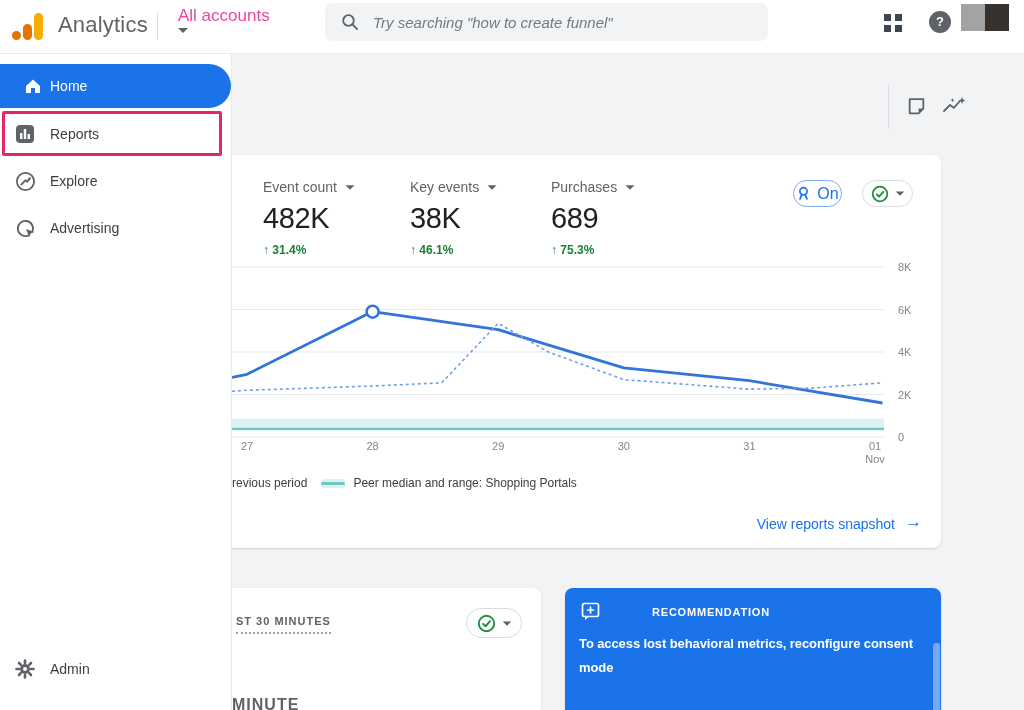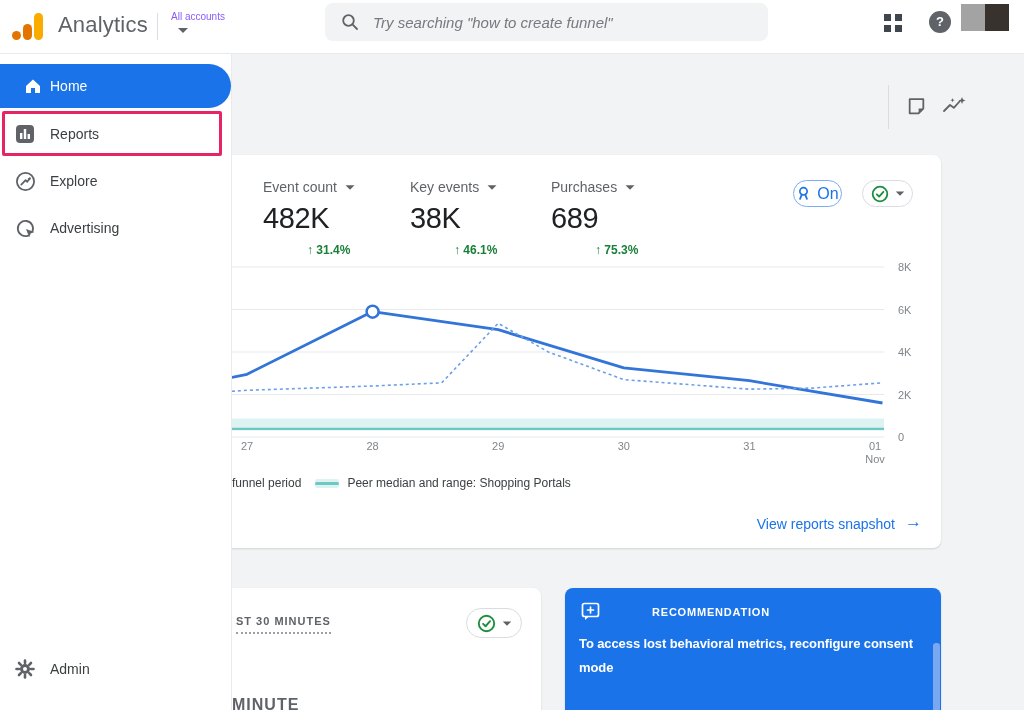--- a/index.html
+++ b/index.html
@@ -8,21 +8,21 @@
 
   
   .header{position:absolute;left:0;top:0;width:1024px;height:54px;background:#fff;border-bottom:1px solid #e8eaed;z-index:30;}
   .ga-logo{position:absolute;left:12px;top:11px;width:34px;height:31px;}
   .ga-logo .bar1{position:absolute;left:22px;top:2px;width:9px;height:27px;background:#f9ab00;border-radius:4.5px;}
   .ga-logo .bar2{position:absolute;left:11px;top:13px;width:9px;height:16px;background:#e37400;border-radius:4.5px;}
   .ga-logo .dot{position:absolute;left:0;top:20px;width:9px;height:9px;background:#e37400;border-radius:50%;}
   .product-title{position:absolute;left:58px;top:12px;font-size:22px;color:#5f6368;letter-spacing:.2px;}
   .hdr-divider{position:absolute;left:157px;top:13px;width:1px;height:27px;background:#dadce0;}
   .account-sel{position:absolute;left:171px;top:6px;cursor:pointer;}
-  .account-sel .txt{font-size:10px;color:#8b5cf6;}
+  .account-sel .txt{font-size:17px;color:#ec4899;margin-left:7px;}
   .caret{width:0;height:0;border-left:5px solid transparent;border-right:5px solid transparent;border-top:5px solid #5f6368;display:inline-block;}
   .account-sel .caret{position:absolute;left:7px;top:22px;}
   .searchbar{position:absolute;left:325px;top:3px;width:443px;height:38px;background:#f1f3f4;border-radius:8px;display:flex;align-items:center;padding-left:16px;}
   .searchbar input{border:none;outline:none;background:transparent;font-size:15px;color:#3c4043;width:380px;margin-left:12px;}
   .searchbar input::placeholder{color:#747a80;font-style:italic;}
   .apps-grid{position:absolute;left:884px;top:14px;width:18px;height:18px;cursor:pointer;}
   .apps-grid span{position:absolute;width:7px;height:7px;background:#40464d;}
   .help-btn{position:absolute;left:929px;top:11px;width:22px;height:22px;border-radius:50%;background:#5f6368;color:#fff;font-size:13px;font-weight:bold;text-align:center;line-height:22px;cursor:pointer;}
   .avatar{position:absolute;left:961px;top:4px;width:48px;height:27px;display:flex;cursor:pointer;}
   .avatar .a1{width:24px;height:27px;background:#a3a3a3;}
@@ -42,21 +42,21 @@
   .main{position:absolute;left:232px;top:54px;width:792px;height:656px;background:#f1f3f4;overflow:hidden;z-index:10;}
   .top-divider{position:absolute;left:656px;top:31px;width:1px;height:44px;background:#dadce0;}
   .icon-btn{position:absolute;cursor:pointer;}
 
   .card{position:absolute;background:#fff;border-radius:8px;box-shadow:0 1px 2px rgba(60,64,67,.18);}
   .chart-card{left:-80px;top:101px;width:789px;height:393px;}
   .metric{position:absolute;width:140px;}
   .metric .m-label{font-size:14px;color:#5f6368;display:flex;align-items:center;gap:8px;cursor:pointer;}
   .metric .m-label .caret{border-top-color:#5f6368;transform:scale(.9);}
   .metric .m-value{margin-top:7px;font-size:29px;color:#202124;letter-spacing:-.4px;}
-  .metric .m-delta{margin-top:8px;font-size:12px;font-weight:bold;color:#188038;margin-left:44px;}
+  .metric .m-delta{margin-top:8px;font-size:12px;font-weight:bold;color:#188038;}
   .m1{left:111px;top:24px;} .m2{left:258px;top:24px;} .m3{left:399px;top:24px;}
 
   .pill{display:flex;align-items:center;justify-content:center;gap:6px;border-radius:15px;background:#fff;cursor:pointer;}
   .on-pill{position:absolute;left:641px;top:25px;width:49px;height:27px;border:1px solid #7baaf7;color:#1a73e8;font-size:16px;font-weight:500;}
   .check-pill{border:1px solid #dadce0;}
   .check-pill .caret{transform:scale(.85);}
   .cp-top{position:absolute;left:710px;top:25px;width:51px;height:27px;}
   .chart-svg{position:absolute;left:80px;top:103px;width:700px;height:212px;}
   .legend{position:absolute;left:80px;top:321px;display:flex;align-items:center;font-size:12px;color:#3c4043;}
   .legend .marker-peer{position:relative;width:24px;height:9px;margin:0 8px 0 14px;background:#ddf3f2;border-radius:2px;}
@@ -250,21 +250,21 @@
           <text x="15" y="192" font-size="11" fill="#80868b" text-anchor="middle">27</text>
           <text x="140.6" y="192" font-size="11" fill="#80868b" text-anchor="middle">28</text>
           <text x="266.2" y="192" font-size="11" fill="#80868b" text-anchor="middle">29</text>
           <text x="391.79999999999995" y="192" font-size="11" fill="#80868b" text-anchor="middle">30</text>
           <text x="517.4" y="192" font-size="11" fill="#80868b" text-anchor="middle">31</text>
           <text x="643" y="192" font-size="11" fill="#80868b" text-anchor="middle">01</text>
           <text x="643" y="205" font-size="11" fill="#80868b" text-anchor="middle">Nov</text>
         </svg>
 
       <div class="legend">
-        <span>funnel period</span>
+        <span>revious period</span>
         <span class="marker-peer">
             <i></i>
           </span>
         <span>Peer median and range: Shopping Portals</span>
       </div>
 
       <div class="view-link">
         <span>View reports snapshot</span>
         <span class="arr">→</span>
       </div>

